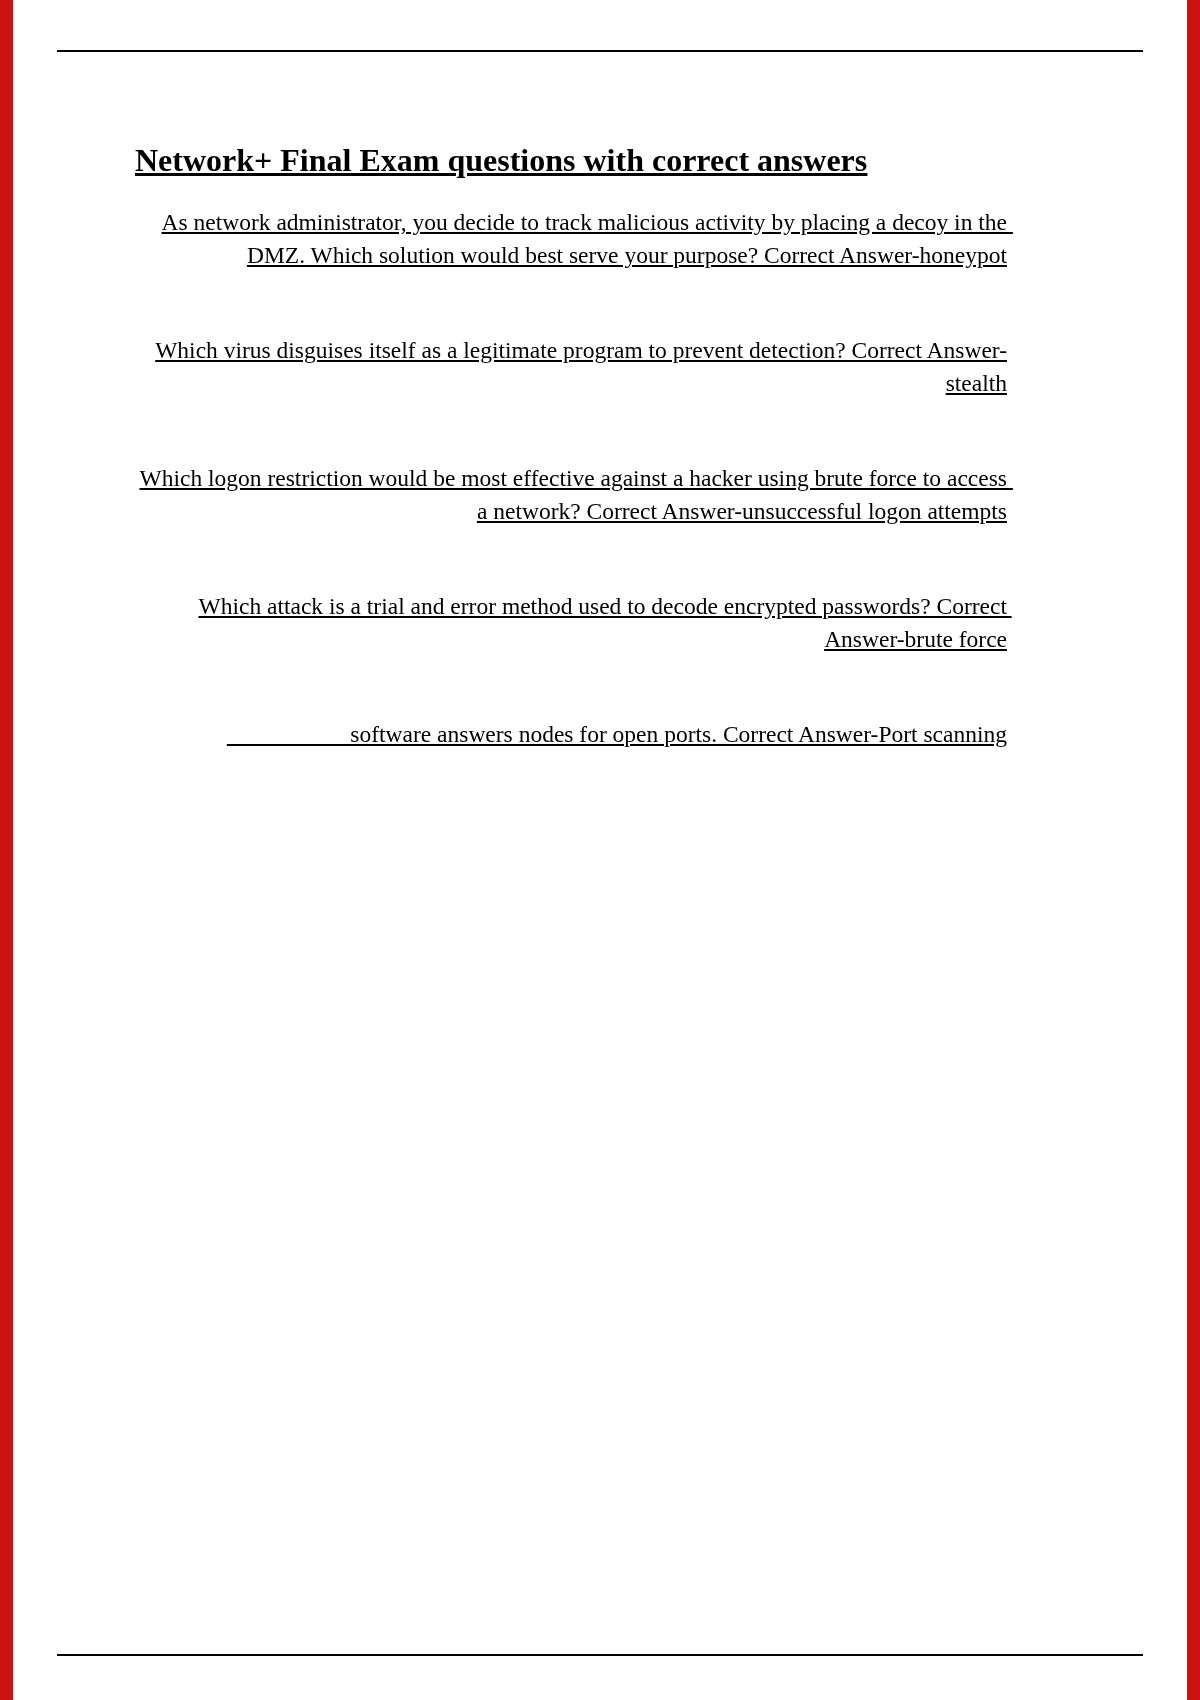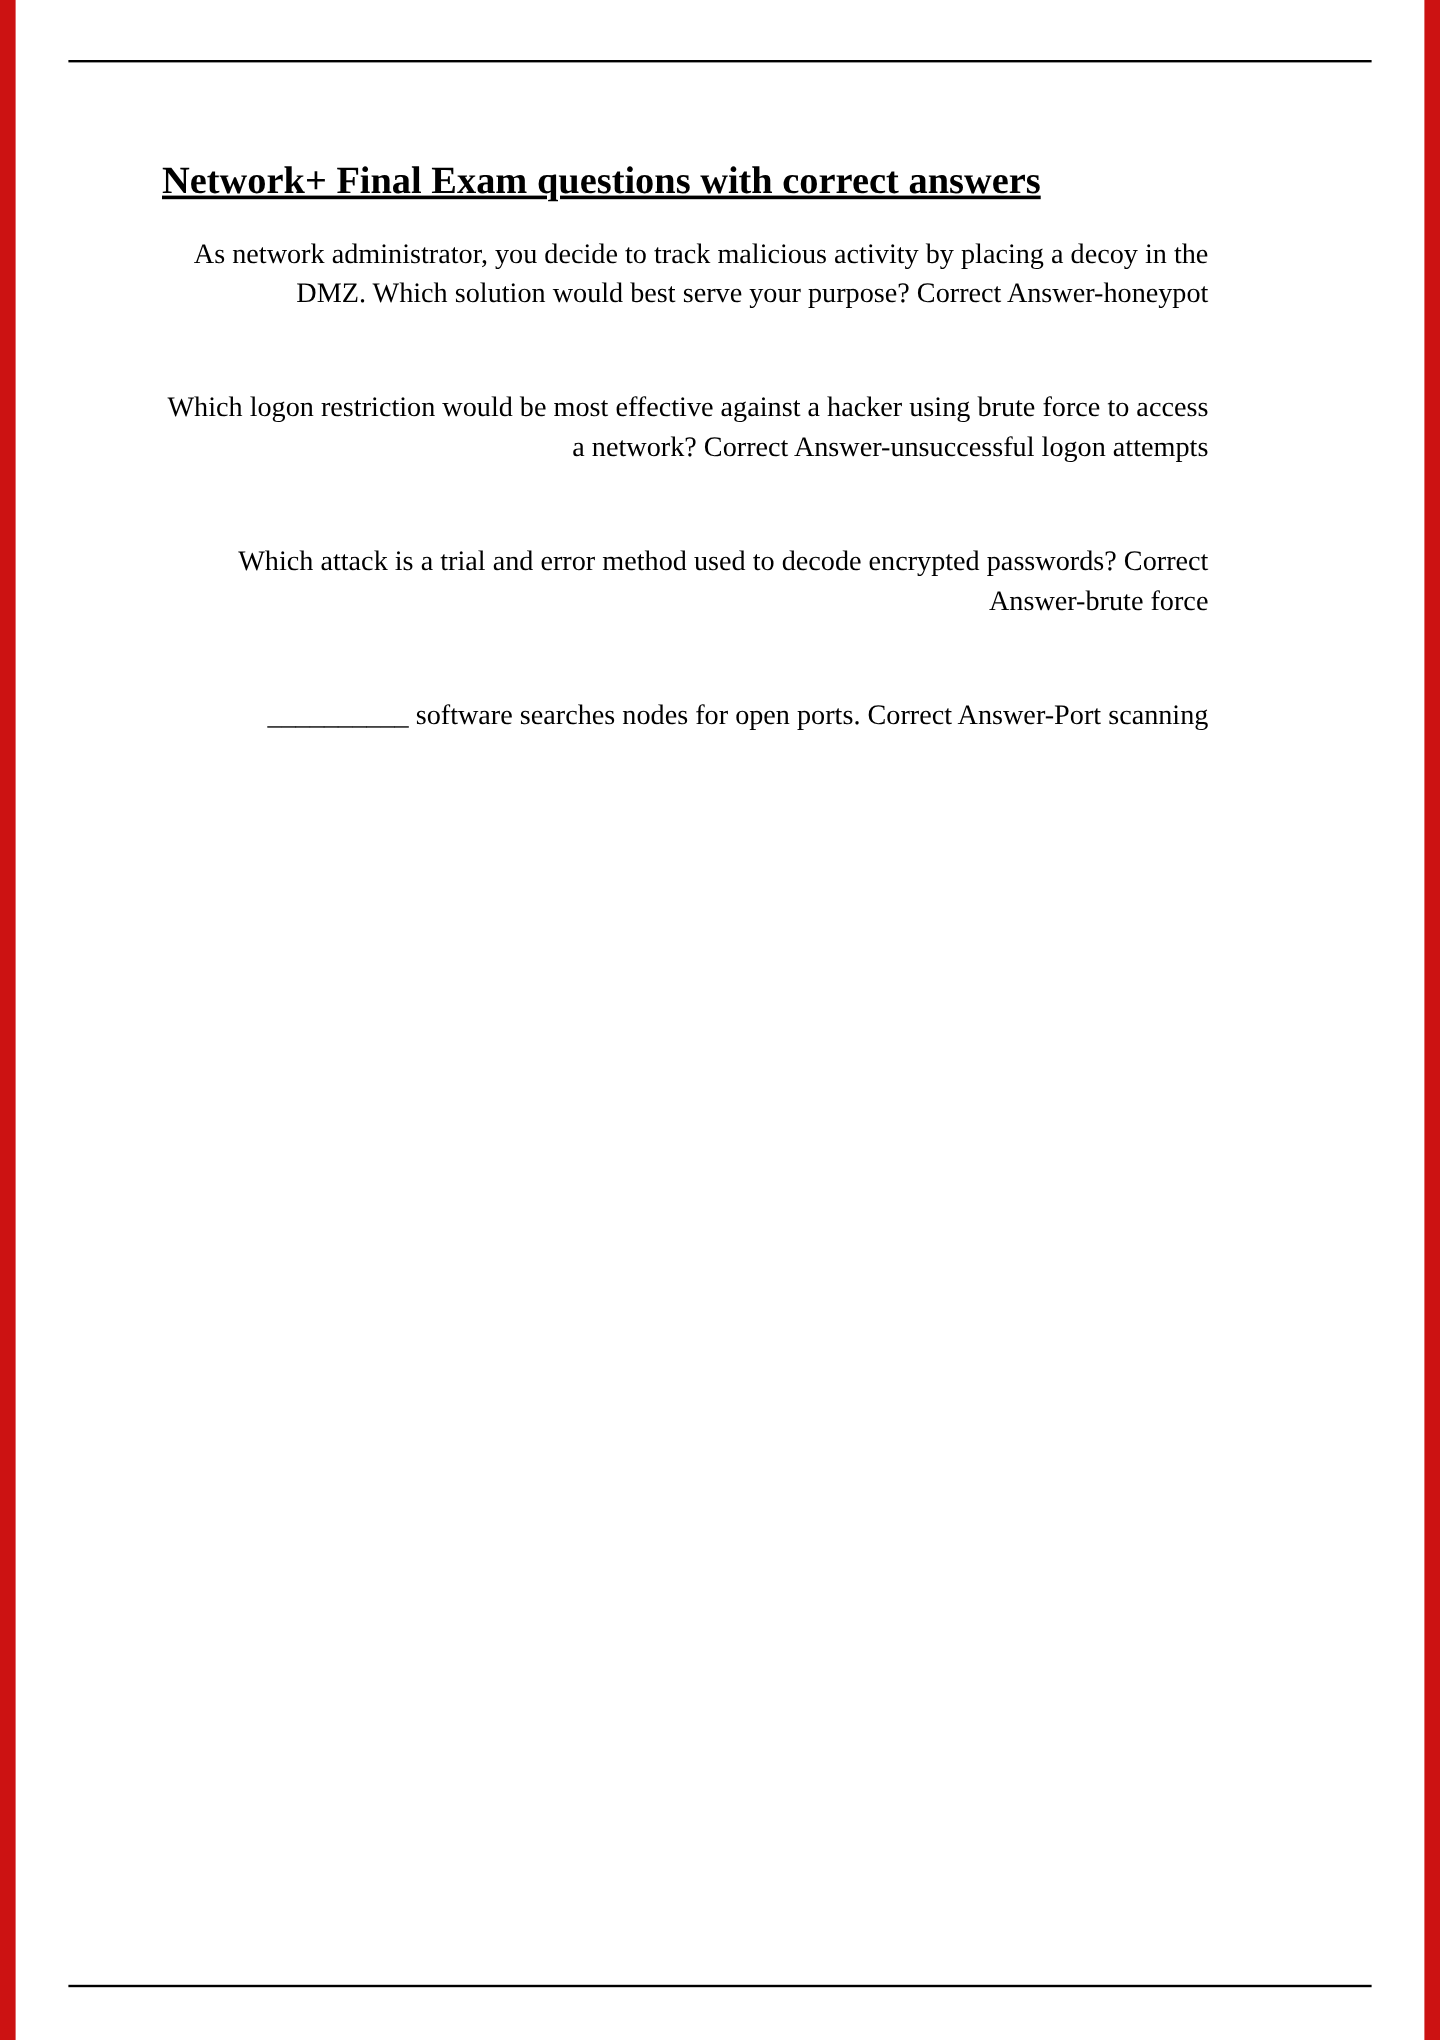--- a/index.html
+++ b/index.html
@@ -31,22 +31,23 @@
     height: 0;
     border: none;
     border-top: 2px solid #000000;
     margin: 0;
   }
   .rule.top { top: 50px; }
   .rule.bottom { top: 1654px; }
   .content {
     position: absolute;
     left: 135px;
-    top: 130px;
+    top: 140px;
     width: 872px;
+    text-decoration: underline;
   }
   h1.doc-title {
     font-size: 32px;
     line-height: 40px;
     font-weight: bold;
     text-decoration: underline;
     margin: 0 0 26px 0;
     letter-spacing: 0;
   }
   p.qa {
@@ -63,18 +64,19 @@
 <div class="page">
   <div class="red-strip left" style="background: rgb(204, 18, 18);"></div>
   <div class="red-strip right" style="background: rgb(204, 18, 18);"></div>
   <div class="rule top"></div>
   <div class="rule bottom"></div>
 
   <div class="content">
     <h1 class="doc-title">Network+ Final Exam questions with correct answers</h1>
     <div id="paragraphs">
         <p class="qa">As network administrator, you decide to track malicious activity by placing a decoy in the DMZ. Which solution would best serve your purpose? Correct Answer-honeypot</p>
+        <p class="qa">Which virus disguises itself as a legitimate program to prevent detection? Correct Answer-stealth</p>
         <p class="qa">Which logon restriction would be most effective against a hacker using brute force to access a network? Correct Answer-unsuccessful logon attempts</p>
         <p class="qa">Which attack is a trial and error method used to decode encrypted passwords? Correct Answer-brute force</p>
-        <p class="qa">__________ software searches nodes for open ports. Correct Answer-Port scanning</p>
+        <p class="qa">__________ software answers nodes for open ports. Correct Answer-Port scanning</p>
       </div>
   </div>
 </div>
 
 </body></html>

